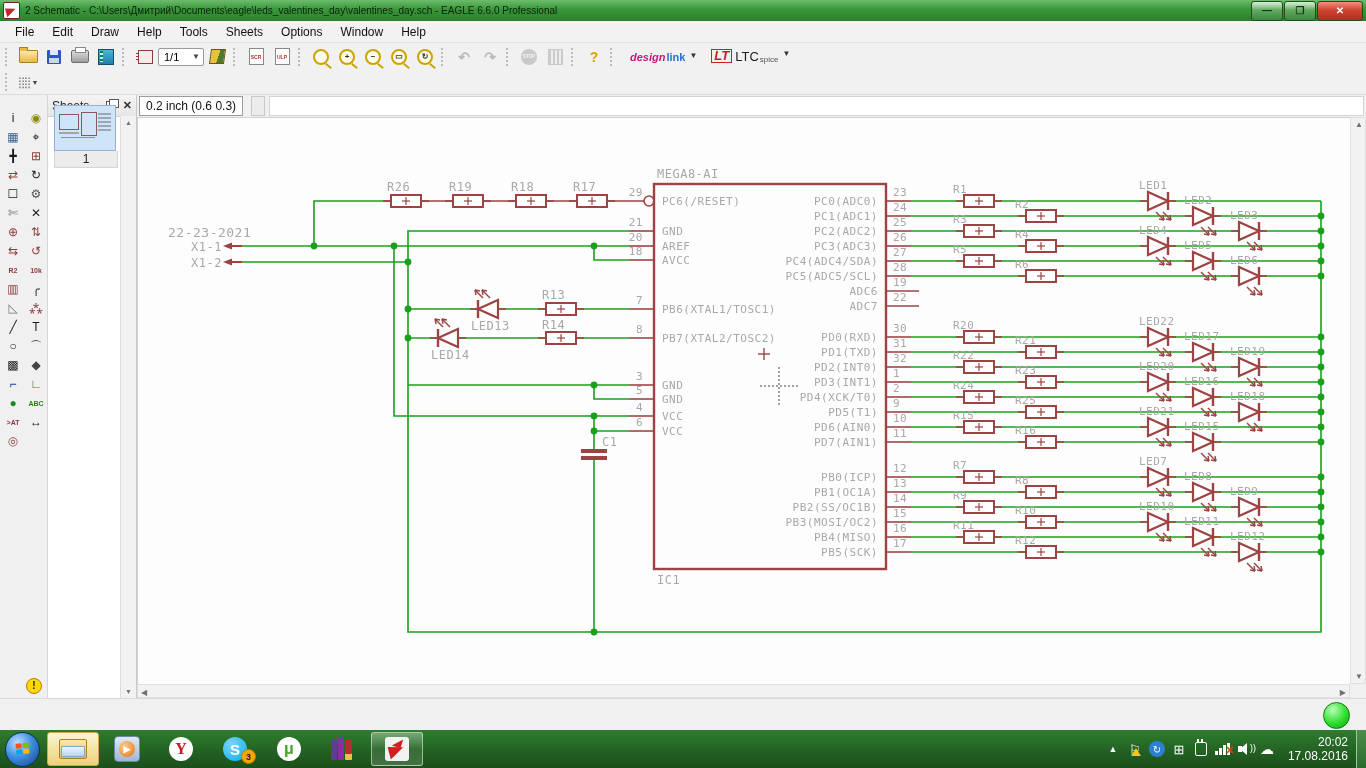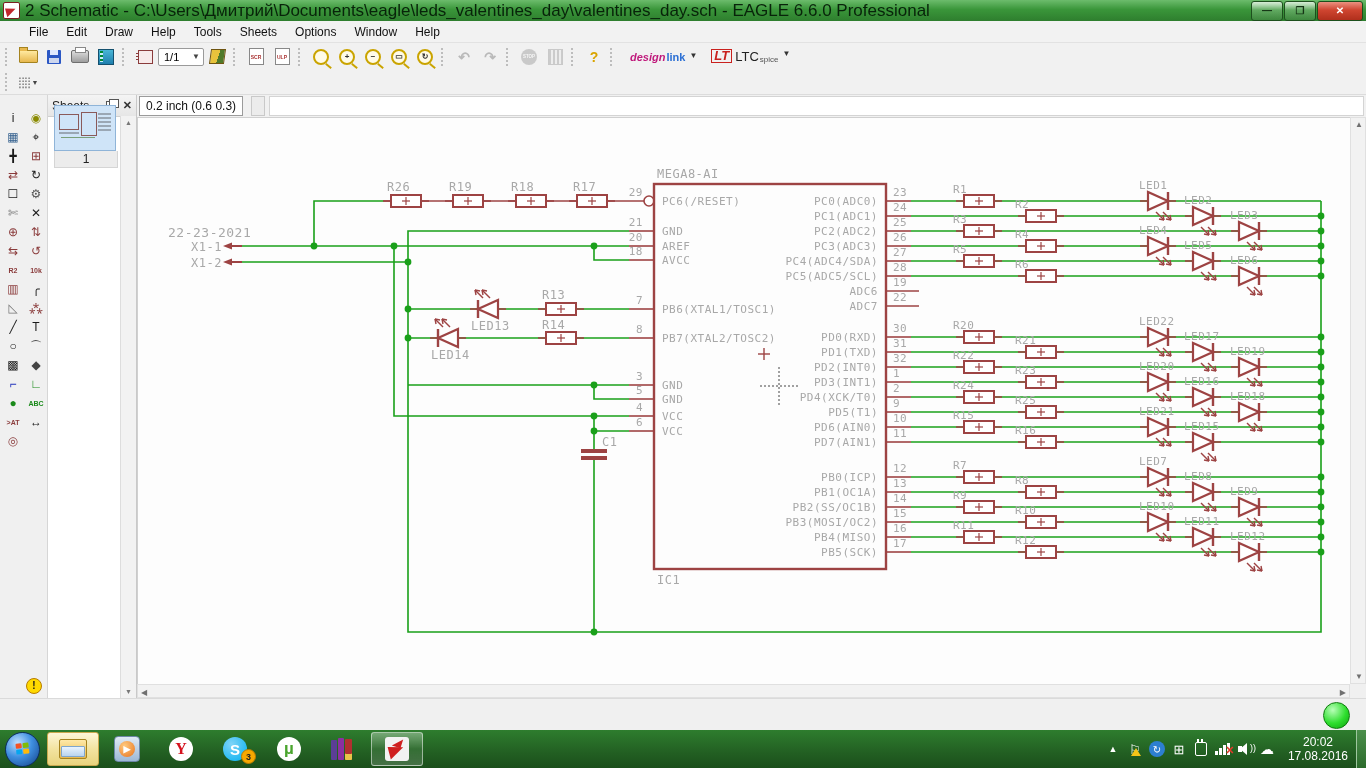--- a/index.html
+++ b/index.html
@@ -3,29 +3,29 @@
 <meta charset="utf-8">
 <style>
   html,body{margin:0;padding:0}
   body{width:1366px;height:768px;overflow:hidden;position:relative;
        font-family:"Liberation Sans",sans-serif;background:#fff;font-size:12px}
   
   #titlebar{position:absolute;left:0;top:0;width:100%;height:21px;box-sizing:border-box;
     background:linear-gradient(#6cbc6c,#3a963a 45%,#2e7e2e);display:flex;align-items:center;padding:0 3px}
   #title-ico{width:15px;height:15px;background:#fff;border:1px solid #7a1f1f;border-radius:2px;margin-right:5px;position:relative;flex:0 0 auto}
   #title-ico::before{content:"";position:absolute;left:2px;top:4px;border-left:10px solid #c2272b;border-top:3px solid transparent;border-bottom:6px solid transparent;transform:rotate(-15deg)}
-  #title-txt{font-size:17px;color:#08230a;white-space:nowrap;overflow:hidden}
+  #title-txt{font-size:10px;color:#08230a;white-space:nowrap;overflow:hidden}
   #winbtns{margin-left:auto;display:flex;flex:0 0 auto}
   .wbtn{width:30px;height:18px;margin-left:1px;border:1px solid #1d4f1d;border-radius:3px;
     background:linear-gradient(rgba(255,255,255,.75),rgba(255,255,255,.2) 45%,rgba(90,150,90,.35));
     display:flex;align-items:center;justify-content:center;font-size:10px;font-weight:bold;color:#143314}
   .wbtn.close{width:44px;background:linear-gradient(#eb9181,#cf4530 45%,#b02f1c);color:#fff}
   
   #menubar{position:absolute;left:0;top:21px;width:100%;height:22px;background:#f2f2f2;border-bottom:1px solid #e2e2e2;
-    display:flex;align-items:center;padding-left:20px;box-sizing:border-box;color:#111}
+    display:flex;align-items:center;padding-left:6px;box-sizing:border-box;color:#111}
   .mi{padding:3px 9px;cursor:default}
   
   #toolbar1{position:absolute;left:0;top:43px;width:100%;height:27px;background:#f1f1f1;display:flex;align-items:center;padding-left:2px;box-sizing:border-box}
   #toolbar2{position:absolute;left:0;top:70px;width:100%;height:25px;background:#f1f1f1;border-bottom:1px solid #dcdcdc;display:flex;align-items:center;padding-left:2px;box-sizing:border-box}
   .grip{width:3px;height:18px;border-left:2px dotted #bdbdbd;margin:0 5px 0 3px}
   .tbtn{min-width:24px;height:22px;display:flex;align-items:center;justify-content:center;margin:0 1px;border-radius:2px;position:relative}
   .tbtn.dis{opacity:.45;filter:grayscale(1)}
   .i-folder{width:17px;height:11px;background:linear-gradient(#ffe9a0,#e7b84e);border:1px solid #a5831f;border-radius:1px;position:relative}
   .i-folder::before{content:"";position:absolute;left:-1px;top:-4px;width:7px;height:3px;background:#e7b84e;border:1px solid #a5831f;border-bottom:none}
   .i-floppy{width:14px;height:14px;background:#2b57c4;border-radius:1px;position:relative}
@@ -116,21 +116,21 @@
   .tr-net{width:15px;height:12px;position:relative}
   .tr-net i{position:absolute;bottom:0;width:2.5px;background:#fff}
   .tr-net b{position:absolute;right:-4px;bottom:-2px;color:#e03a2a;font-size:11px;font-weight:bold}
   .tr-vol{position:relative;width:14px;height:12px}
   .tr-vol::before{content:"";position:absolute;left:0;top:3px;width:4px;height:6px;background:#fff}
   .tr-vol::after{content:"";position:absolute;left:2px;top:0;border-right:7px solid #fff;border-top:6px solid transparent;border-bottom:6px solid transparent}
   .tr-vol b{position:absolute;right:-4px;top:0;color:#fff;font-size:9px;font-weight:normal}
   .tr-plug{width:10px;height:12px;border:1.5px solid #fff;border-radius:2px;position:relative}
   .tr-plug::before{content:"";position:absolute;left:1px;top:-4px;width:2px;height:3px;background:#fff;box-shadow:4px 0 #fff}
   .tr-flag b{position:absolute;right:0px;bottom:1px;width:0;height:0;border-left:5px solid transparent;border-right:5px solid transparent;border-bottom:8px solid #f5c518}
-  #clock{text-align:center;color:#fff;font-size:12px;line-height:14px;margin:0 8px 0 10px}
+  #clock{text-align:right;color:#fff;font-size:12px;line-height:14px;margin:0 8px 0 10px}
   #showdesk{width:9px;height:38px;background:linear-gradient(#4b8f4b,#2c6b2c);border-left:1px solid #9fc79f;flex:0 0 auto}
   svg text{font-family:"DejaVu Sans Mono",monospace}
 </style>
 </head>
 <body>
 
 <div id="titlebar">
   <span id="title-ico"></span>
   <span id="title-txt">2 Schematic - C:\Users\Дмитрий\Documents\eagle\leds_valentines_day\valentines_day.sch - EAGLE 6.6.0 Professional</span>
   <span id="winbtns">

